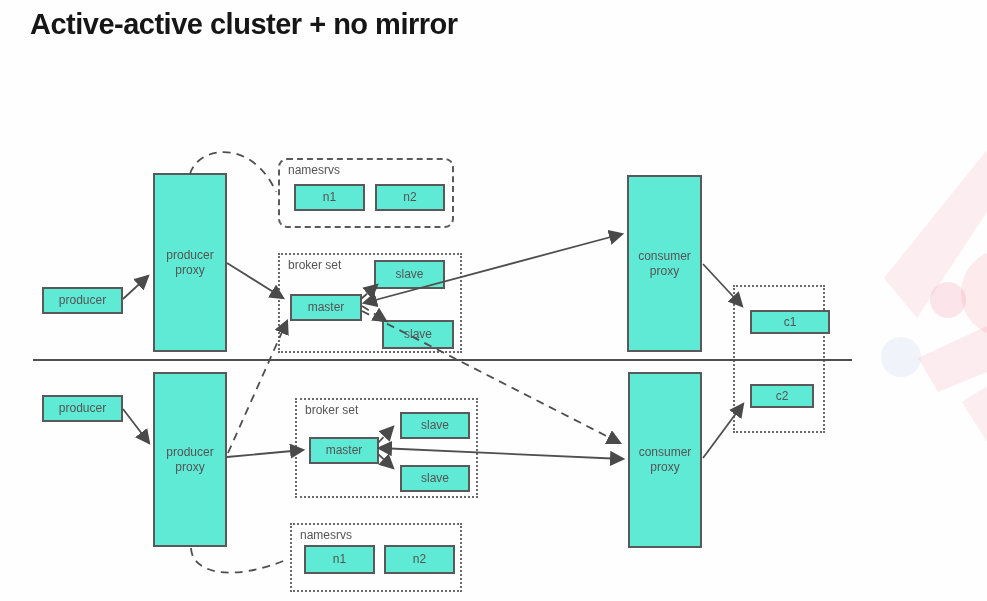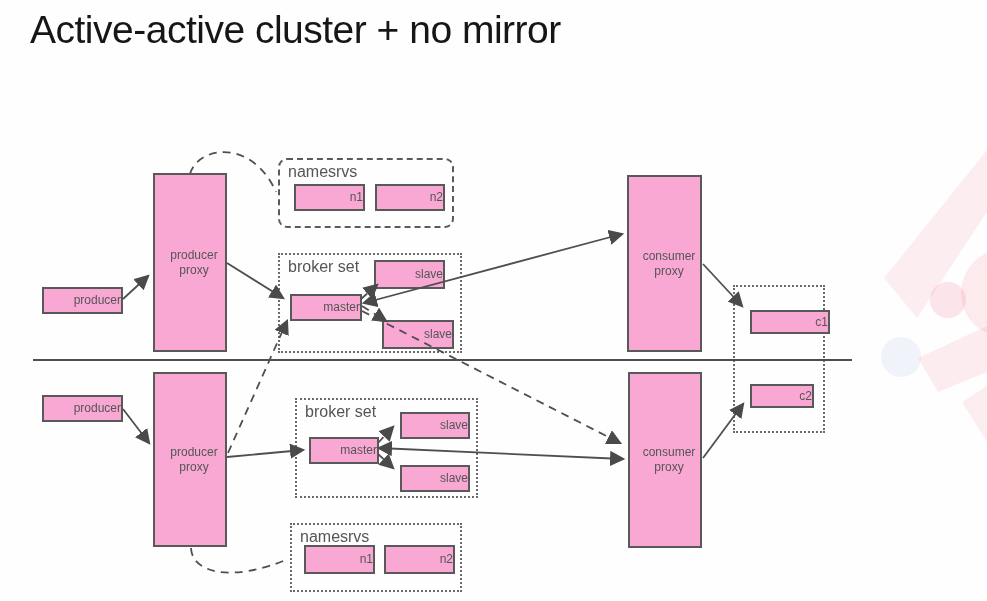--- a/index.html
+++ b/index.html
@@ -1,33 +1,33 @@
 <!DOCTYPE html>
 <html><head>
 <meta charset="utf-8">
 <style>
   html,body{margin:0;padding:0;background:#ffffff;}
   .stage{
     position:relative;width:987px;height:601px;background:#fefefe;
     overflow:hidden;font-family:"Liberation Sans",sans-serif;
   }
   .title{
-    position:absolute;left:30px;top:8px;font-size:39px;font-weight:400;
+    position:absolute;left:30px;top:8px;font-size:29px;font-weight:700;
     color:#161616;letter-spacing:-0.5px;white-space:nowrap;
   }
   .node{
-    position:absolute;box-sizing:border-box;background:#f9a8d4;
-    border:2px solid #595959;display:flex;align-items:center;justify-content:flex-end;
+    position:absolute;box-sizing:border-box;background:#5eead4;
+    border:2px solid #595959;display:flex;align-items:center;justify-content:center;
     font-size:12px;color:#555555;text-align:center;line-height:1.25;z-index:1;
   }
   .group{
     position:absolute;box-sizing:border-box;z-index:0;background:transparent;
   }
   .group .glabel{
-    position:absolute;left:8px;top:3px;font-size:16px;color:#555555;
+    position:absolute;left:8px;top:3px;font-size:12px;color:#555555;
   }
   .dashed-group{border:2px dashed #5a5a5a;border-radius:9px;}
   .dotted-group{border:2px dotted #6a6a6a;}
   .proxy-label{width:62px;}
   svg.layer{position:absolute;left:0;top:0;z-index:2;pointer-events:none;}
   svg.backlayer{position:absolute;left:0;top:0;z-index:0;pointer-events:none;}
 </style>
 </head>
 <body>
 

